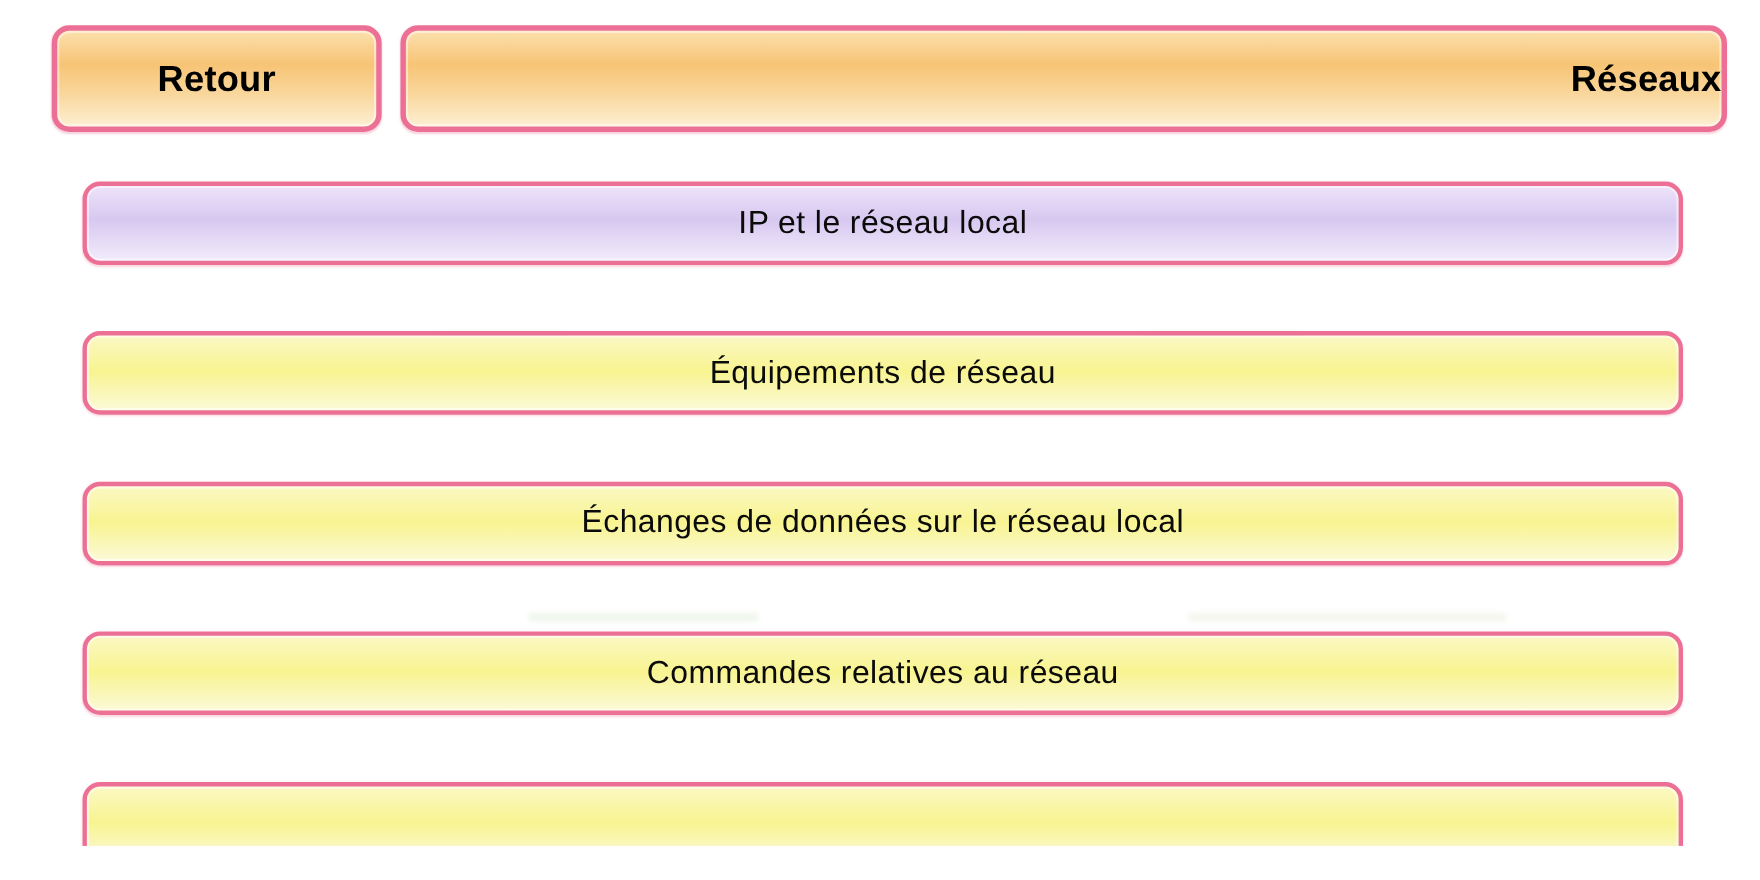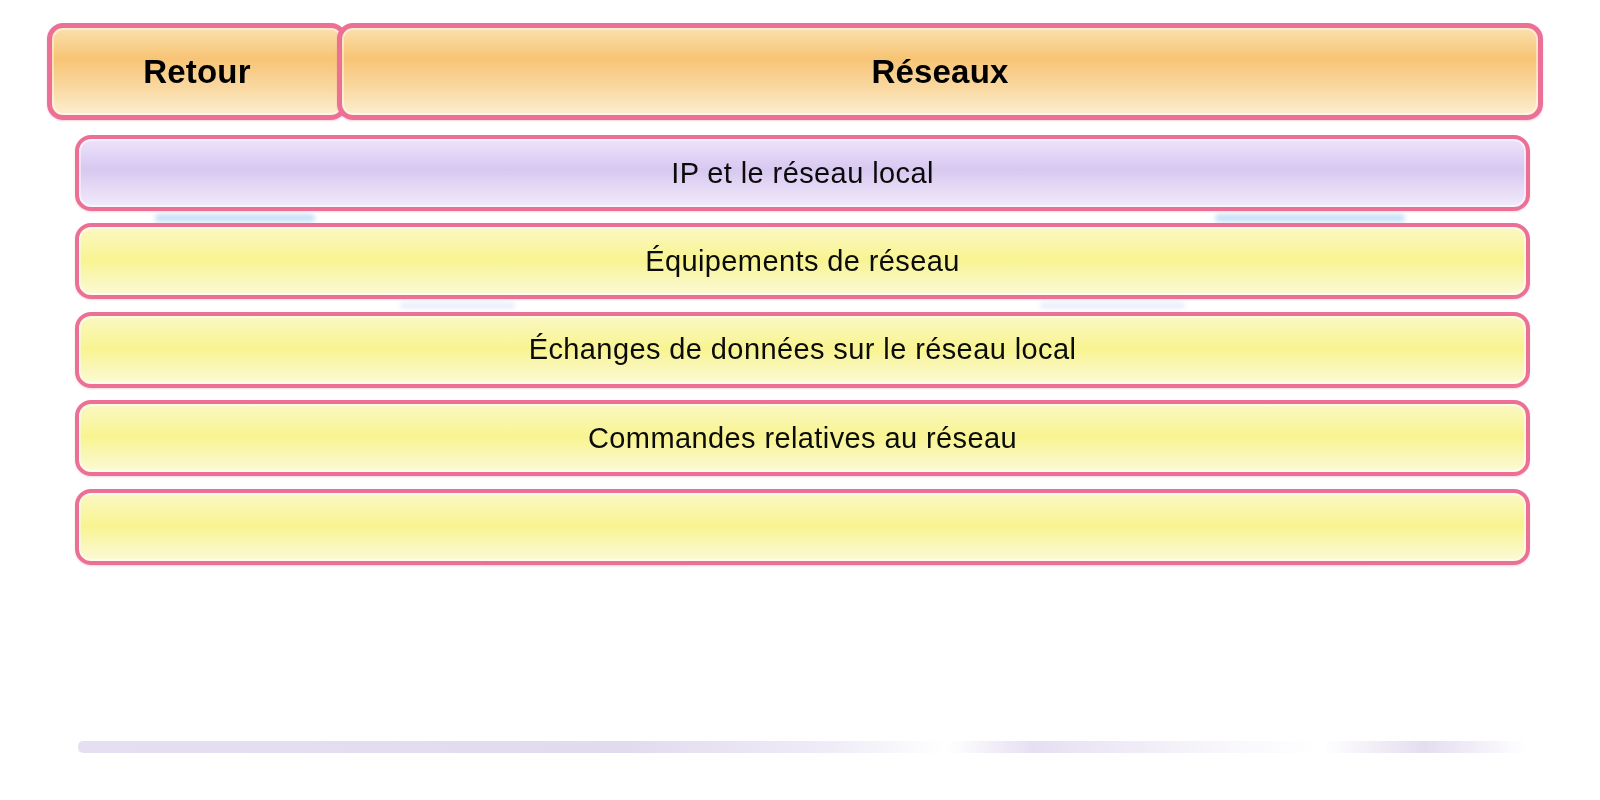--- a/index.html
+++ b/index.html
@@ -26,21 +26,21 @@
     border-radius: 16px;
     display: flex; align-items: center; justify-content: center;
     background: linear-gradient(180deg, #fbe0ad 0%, #f7c475 35%, #f9d89f 68%, #fdefd2 100%);
     box-shadow: inset 0 0 0 2px rgba(255,255,255,0.45), 0 1px 2px rgba(233,120,150,0.35);
     font-weight: 700;
     font-size: 33px;
     color: #000000;
     letter-spacing: 0.2px;
   }
   #back-button { left: 47px;  width: 300px;  cursor: pointer; }
-  #title-bar   { left: 337px; width: 1206px; }
+  #title-bar   { left: 364px; width: 1206px; justify-content: flex-end; }
 
   
   #list {
     position: absolute;
     left: 75px; top: 135px;
     width: 1455px;
     display: flex;
     flex-direction: column;
     gap: 12.4px;
     z-index: 1;
@@ -52,23 +52,25 @@
     border-radius: 16px;
     display: flex; align-items: center; justify-content: center;
     font-size: 29px;
     letter-spacing: 0.4px;
     color: #0b0b0b;
     box-shadow: inset 0 0 0 2px rgba(255,255,255,0.5), 0 1px 2px rgba(233,120,150,0.3);
     cursor: pointer;
   }
   .list-item[data-variant="purple"] {
     background: linear-gradient(180deg, #eee3fa 0%, #d7c8f0 45%, #e6dcf6 75%, #f1ebfb 100%);
+    margin-top: 30px;
   }
   .list-item[data-variant="yellow"] {
     background: linear-gradient(180deg, #fbf8c4 0%, #f8f491 48%, #faf7bd 80%, #fcfad6 100%);
+    margin-top: 48px;
   }
   .item-label { pointer-events: none; }
 
   
   .smudge {
     position: absolute;
     border-radius: 8px;
     filter: blur(2px);
     z-index: 0;
   }

